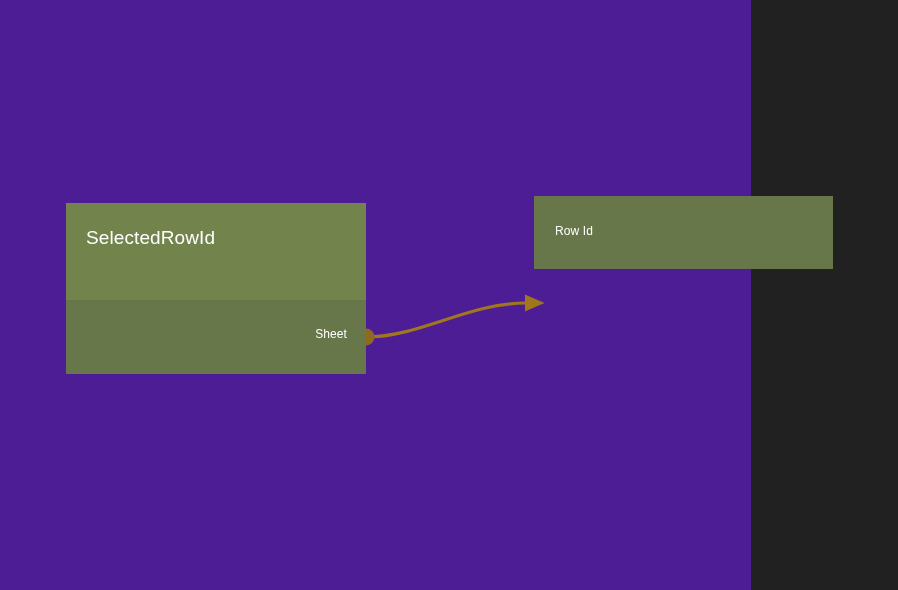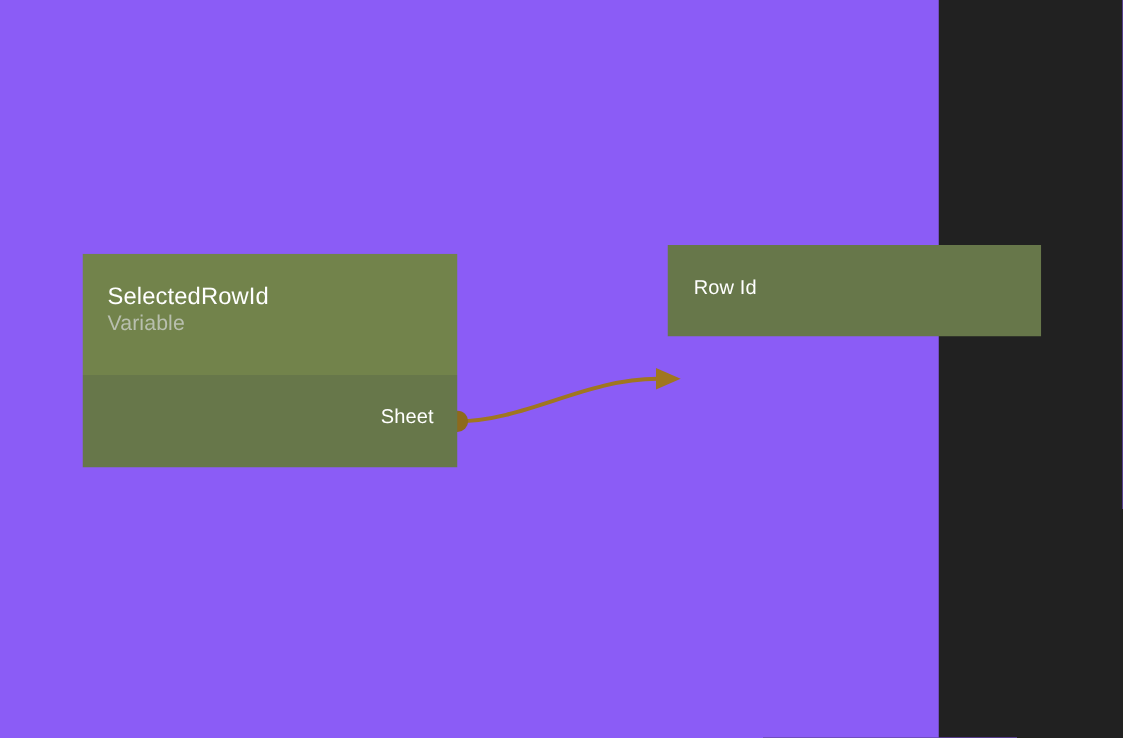--- a/index.html
+++ b/index.html
@@ -63,21 +63,21 @@
     white-space: nowrap;
   }
   .port-row {
     position: absolute;
     display: flex;
     align-items: center;
     height: 22px;
   }
   .port-label {
     color: #ffffff;
-    font-size: 16px;
+    font-size: 12px;
     line-height: 22px;
     font-weight: 400;
     letter-spacing: 0.1px;
     white-space: nowrap;
   }
 
   
   #node-variable {
     left: 66px;
     top: 203px;
@@ -113,36 +113,35 @@
   #node-sheetrow .port-row {
     left: 21px;
     top: 24px;
   }
 
   
 </style>
 </head>
 <body style="width: 898px; height: 590px; background: rgb(33, 33, 33);">
 
-<div id="canvas" style="width: 751px; height: 590px; background: #8b5cf6;">
+<div id="canvas" style="width: 751px; height: 590px; background: #4c1d95;">
 
   <svg class="edge-layer" viewBox="0 0 898 590" width="898" height="590">
     <defs>
       <marker id="arrowhead" markerWidth="7" markerHeight="7" refX="0.4" refY="3" orient="auto" markerUnits="strokeWidth">
         <path d="M0,0.3 L6.2,3 L0,5.7 Z" fill="#a0761f"></path>
       </marker>
     </defs>
     <path id="edge-path" fill="none" stroke="#a0761f" stroke-width="3.2" stroke-linecap="round" marker-end="url(#arrowhead)" d="M 366 337 C 420 337, 468 303, 526 303"></path>
     <circle id="edge-start-dot" cx="366" cy="337" r="8.5" fill="#8d6a1d"></circle>
   </svg>
 
   <div id="node-variable" class="node" style="left: 66px; top: 203px; width: 300px; height: 171px;">
     <div class="node-header" style="background: rgb(114, 131, 75);">
       <div class="node-title" style="color: rgb(255, 255, 255);">SelectedRowId</div>
-      <div class="node-subtitle" style="color: rgb(184, 191, 174);">Variable</div>
     </div>
     <div class="node-body" style="background: rgb(103, 119, 74);">
       <div class="port-row">
         <span class="port-label" style="color: rgb(255, 255, 255);">Sheet</span>
       </div>
     </div>
   </div>
 
   <div id="node-sheetrow" class="node" style="left: 534px; top: 196px; width: 299px; height: 144px;">
     <div class="node-body" style="background: rgb(103, 119, 74);">

